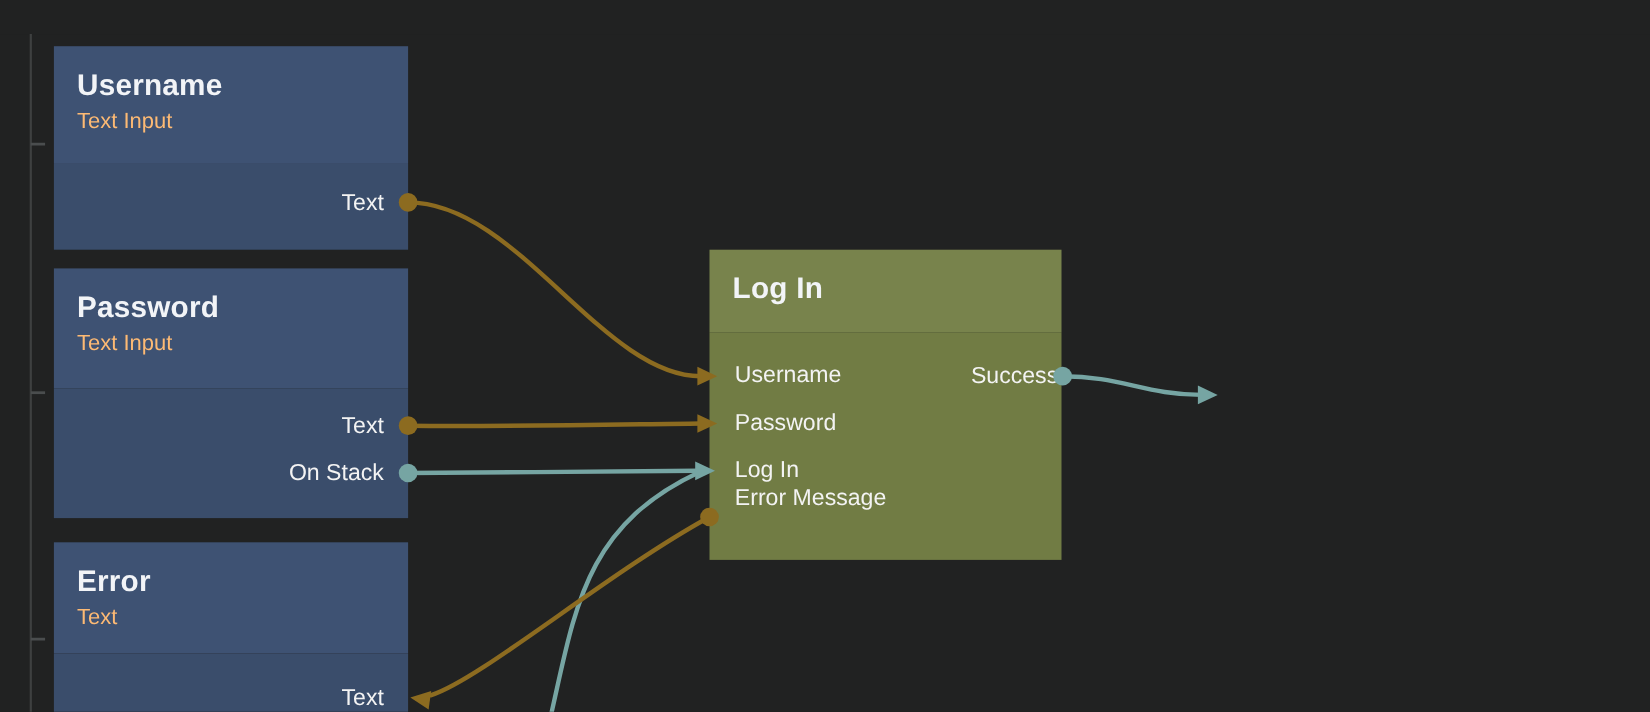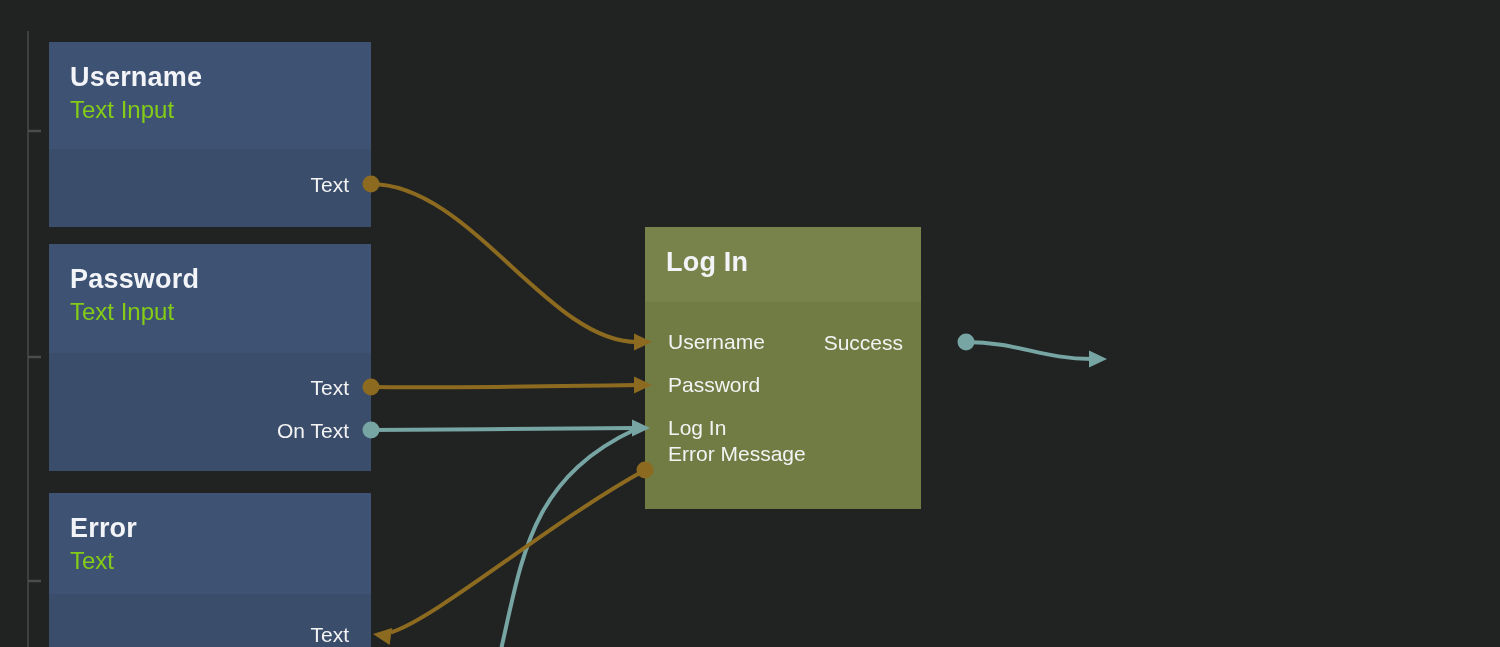--- a/index.html
+++ b/index.html
@@ -4,21 +4,21 @@
 <style>
   html,body{margin:0;padding:0;background:#212222;}
   body{width:1500px;height:647px;overflow:hidden;
        font-family:"Liberation Sans","DejaVu Sans",sans-serif;}
   #canvas{position:relative;width:1500px;height:647px;background:#212222;margin-top:31px;}
   .node{position:absolute;box-sizing:border-box;}
   .node-header{position:absolute;left:0;top:0;right:0;}
   .node-body{position:absolute;left:0;right:0;bottom:0;}
   .node-title{font-size:27px;font-weight:600;color:#f2f4f7;
               padding:19px 22px 0 21px;line-height:32px;letter-spacing:.2px;}
-  .node-subtitle{font-size:24px;font-weight:400;color:#84cc16;
+  .node-subtitle{font-size:20px;font-weight:400;color:#fdba74;
                  padding:3px 22px 0 21px;line-height:28px;}
   .port-label{position:absolute;font-size:21px;color:#f3f3f3;
               transform:translateY(-50%);white-space:nowrap;line-height:1;}
   .selection-ring{position:absolute;inset:0;border:3px solid #f1f1f1;
                   pointer-events:none;}
   #wires{position:absolute;left:0;top:0;width:1500px;height:647px;
          z-index:5;pointer-events:none;}
   #wires path.wire{fill:none;stroke-width:4;stroke-linecap:round;}
 </style>
 </head>
@@ -33,40 +33,40 @@
       <div class="node-body" style="top: 107px; background: rgb(58, 77, 107);"></div>
       <div class="port-label" style="top: 142px; right: 22px;">Text</div>
     </div>
     <div class="node" style="left: 49px; top: 213px; width: 322px; height: 227px;">
       <div class="node-header" style="height: 109px; background: rgb(62, 82, 115);">
         <div class="node-title">Password</div>
         <div class="node-subtitle">Text Input</div>
       </div>
       <div class="node-body" style="top: 109px; background: rgb(58, 77, 107);"></div>
       <div class="port-label" style="top: 143px; right: 22px;">Text</div>
-      <div class="port-label" style="top: 186px; right: 22px;">On Text</div>
+      <div class="port-label" style="top: 186px; right: 22px;">On Stack</div>
     </div>
     <div class="node" style="left: 49px; top: 462px; width: 322px; height: 181px;">
       <div class="node-header" style="height: 101px; background: rgb(62, 82, 115);">
         <div class="node-title">Error</div>
         <div class="node-subtitle">Text</div>
       </div>
       <div class="node-body" style="top: 101px; background: rgb(58, 77, 107);"></div>
       <div class="port-label" style="top: 141px; right: 22px;">Text</div>
     </div>
-    <div class="node" style="left: 645px; top: 196px; width: 276px; height: 282px;">
+    <div class="node" style="left: 645px; top: 196px; width: 320px; height: 282px;">
       <div class="node-header" style="height: 75px; background: rgb(120, 131, 76);">
         <div class="node-title">Log In</div>
       </div>
       <div class="node-body" style="top: 75px; background: rgb(113, 124, 68);"></div>
       <div class="port-label" style="top: 114px; left: 23px;">Username</div>
       <div class="port-label" style="top: 157px; left: 23px;">Password</div>
       <div class="port-label" style="top: 200px; left: 23px;">Log In</div>
       <div class="port-label" style="top: 226px; left: 23px;">Error Message</div>
-      <div class="port-label" style="top: 115px; right: 18px;">Success</div>
+      <div class="port-label" style="top: 115px; right: 3px;">Success</div>
     </div>
     <svg id="wires" viewBox="0 0 1500 647" xmlns="http://www.w3.org/2000/svg">
       <line x1="28" y1="0" x2="28" y2="647" stroke="#3e4040" stroke-width="2"></line>
       <line x1="28" y1="100" x2="41" y2="100" stroke="#4a4d4e" stroke-width="2.5"></line>
       <line x1="28" y1="326" x2="41" y2="326" stroke="#4a4d4e" stroke-width="2.5"></line>
       <line x1="28" y1="550" x2="41" y2="550" stroke="#4a4d4e" stroke-width="2.5"></line>
       <path d="M 371 153 C 470 153 548 311 637 311" stroke="#8c6b20" class="wire"></path>
       <circle cx="371" cy="153" r="8.5" fill="#8c6b20"></circle>
       <path d="M0 0 L-18 -8.5 L-18 8.5 Z" fill="#8c6b20" transform="translate(652 311) rotate(0)"></path>
       <path d="M 371 356 C 455 357 555 355 637 354" stroke="#8c6b20" class="wire"></path>

